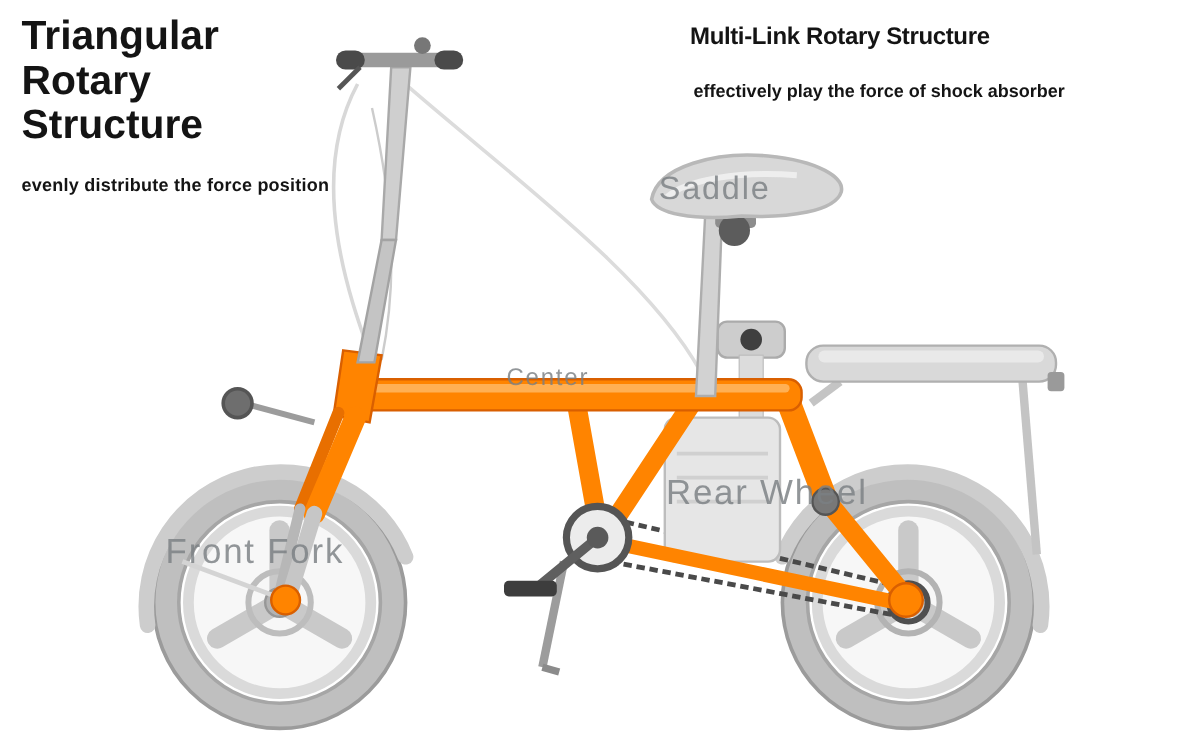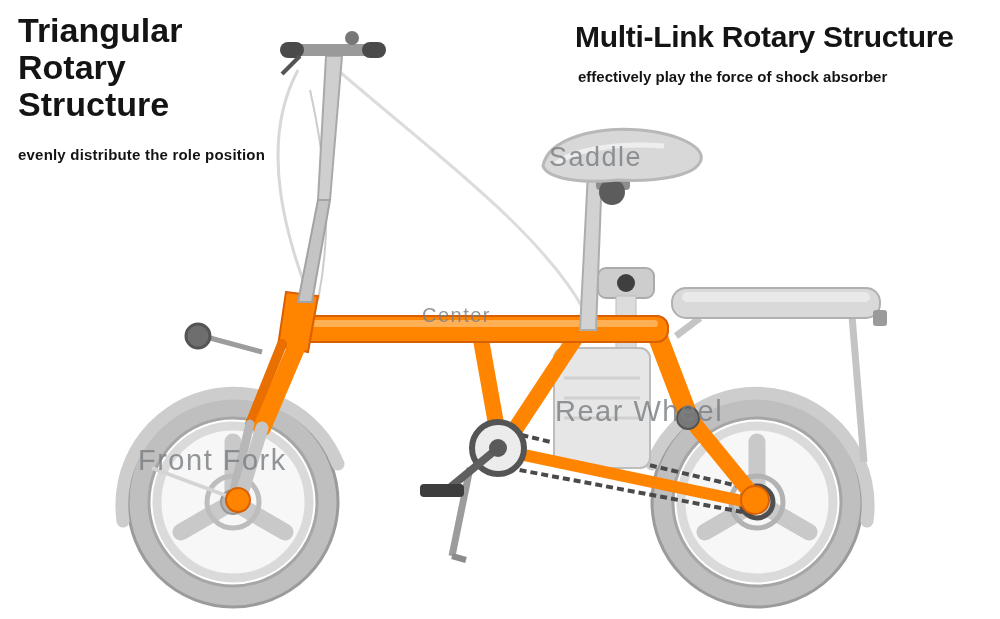--- a/index.html
+++ b/index.html
@@ -34,21 +34,21 @@
     letter-spacing: 0px;
   }
   .title-left span { display: block; }
   .sub-left {
     left: 18px; top: 146px;
     font-size: 15px;
     letter-spacing: 0.2px;
   }
   .title-right {
     left: 575px; top: 20px;
-    font-size: 30px;
+    font-size: 20px;
     letter-spacing: -0.3px;
   }
   .sub-right {
     left: 578px; top: 68px;
     font-size: 15px;
   }
   .part-label {
     position: absolute;
     font-weight: normal;
     color: rgba(122, 127, 130, 0.82);
@@ -190,21 +190,21 @@
       <rect x="420" y="484" width="44" height="13" rx="4" fill="#3d3d3d"></rect>
       <circle cx="498" cy="448" r="9" fill="#5a5a5a"></circle>
     </g>
   </svg>
 
   <div class="ann title-left">
     <span>Triangular</span>
     <span>Rotary</span>
     <span>Structure</span>
   </div>
-  <div class="ann sub-left">evenly distribute the role position</div>
+  <div class="ann sub-left">evenly distribute the force position</div>
 
   <div class="ann title-right">Multi-Link Rotary Structure</div>
   <div class="ann sub-right">effectively play the force of shock absorber</div>
 
   <div class="part-label lbl-saddle">Saddle</div>
   <div class="part-label lbl-center">Center</div>
   <div class="part-label lbl-rear">Rear Wheel</div>
   <div class="part-label lbl-front">Front Fork</div>
 
 </div>

